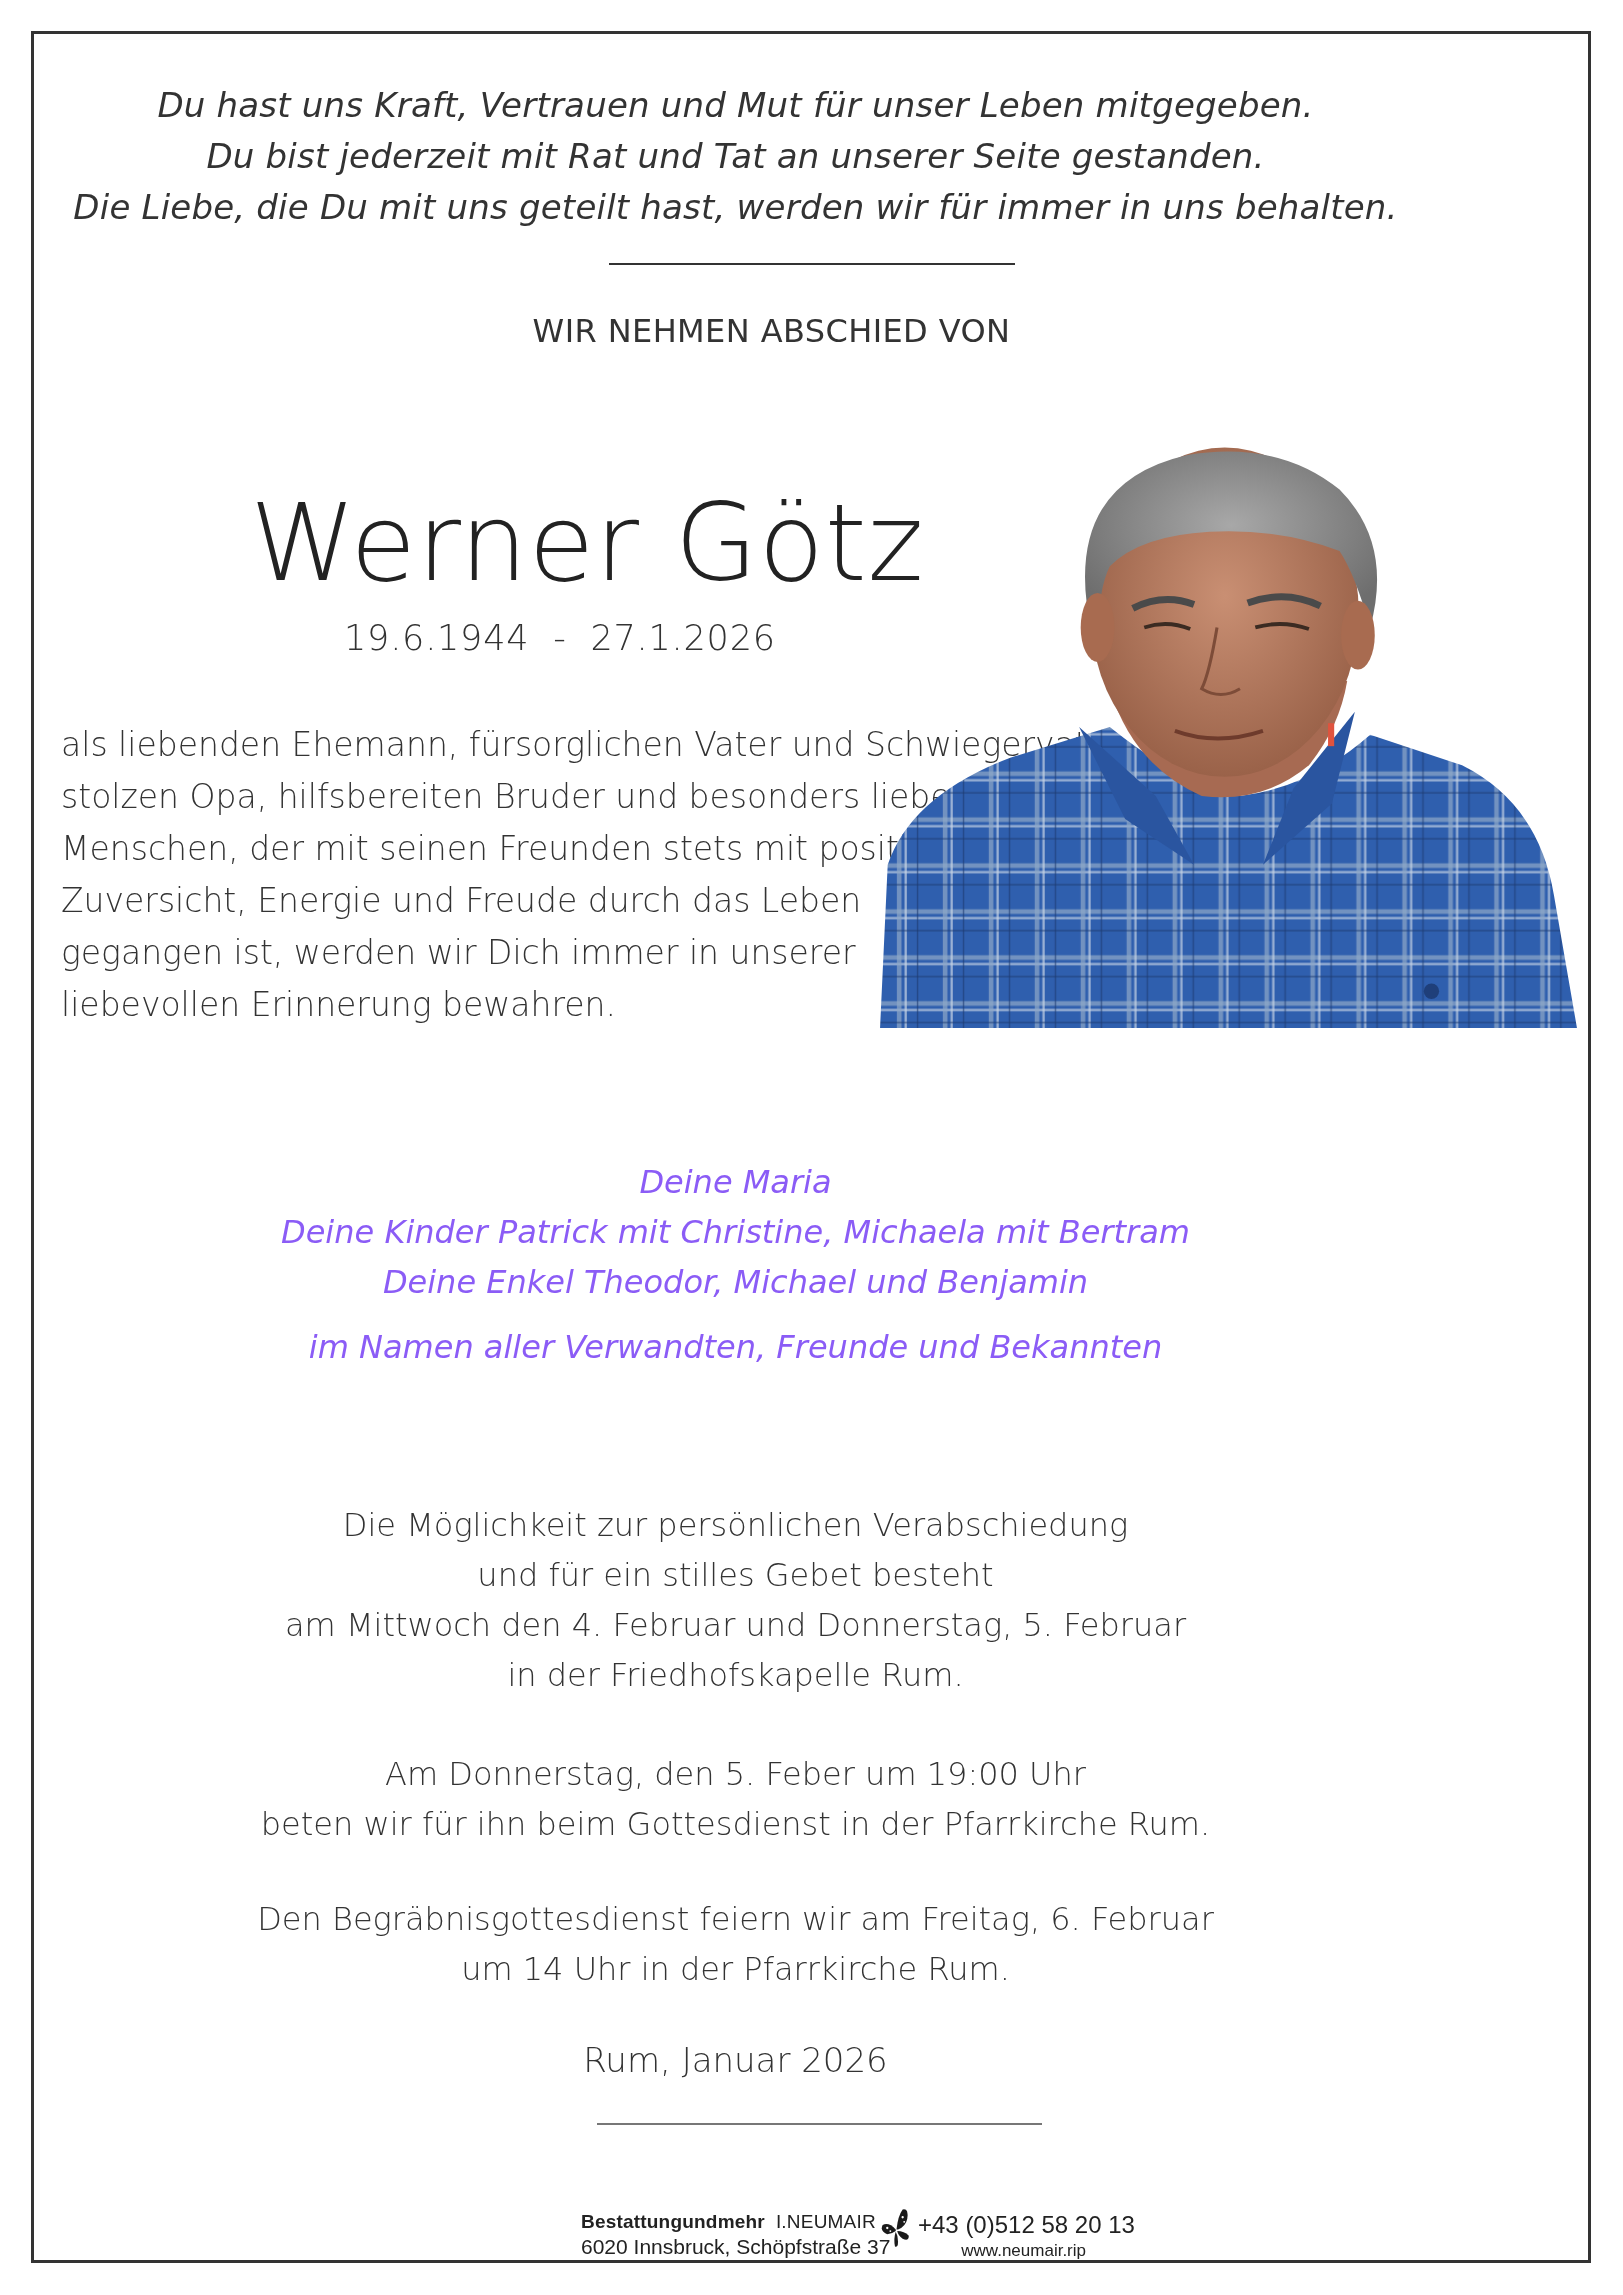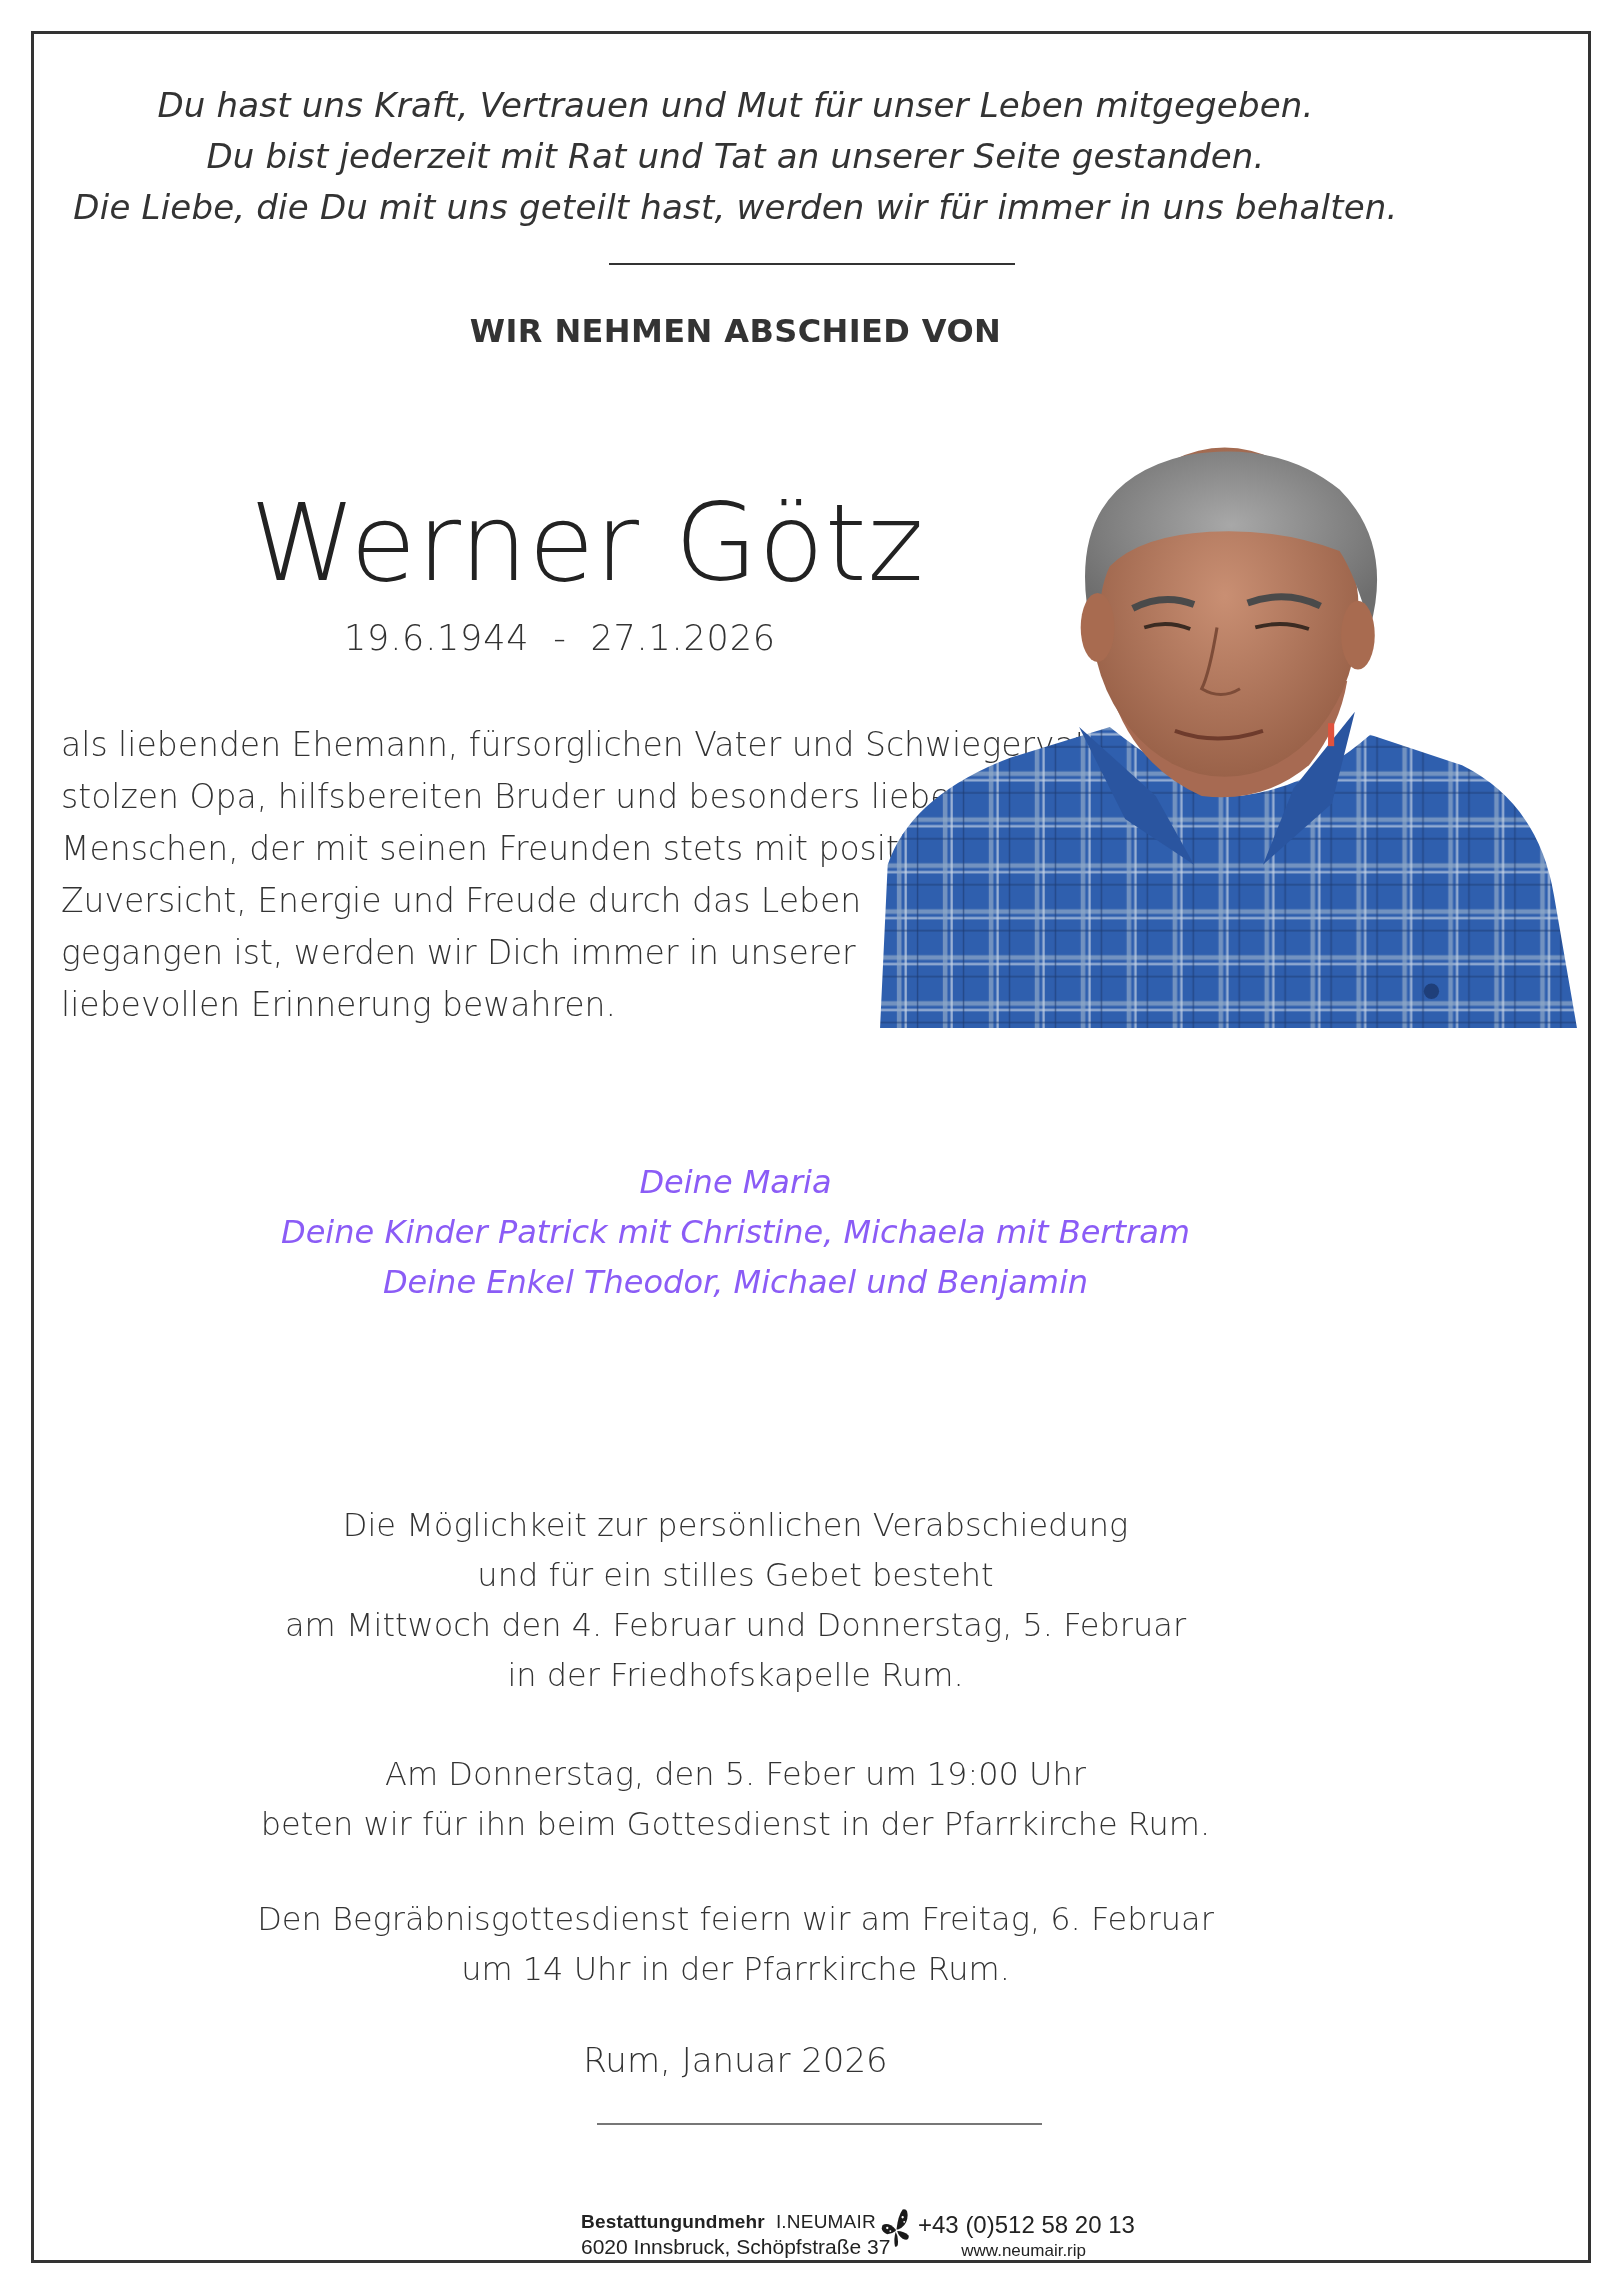--- a/index.html
+++ b/index.html
@@ -3,21 +3,21 @@
   <meta charset="utf-8">
   <style>
     html, body { margin: 0; padding: 0; background: #ffffff; }
     body { width: 1623px; height: 2295px; position: relative; overflow: hidden; font-family: "DejaVu Sans", "Liberation Sans", sans-serif; color: #2a2a2a; }
     .frame { position: absolute; left: 31px; top: 31px; width: 1560px; height: 2232px; border: 3.1px solid #333333; box-sizing: border-box; }
     .center { position: absolute; left: 0; width: 1471px; text-align: center; }
     .motto { top: 80px; font-style: italic; font-weight: 200; font-size: 34px; line-height: 51px; color: #333; letter-spacing: 0.2px; }
     .motto div { white-space: nowrap; }
     .rule { position: absolute; height: 1.5px; background: #333; }
     .rule1 { left: 609px; top: 263px; width: 107px; }
-    .heading { top: 312px; font-size: 32px; font-weight: 700; letter-spacing: 0.4px; color: #333; }
+    .heading { top: 312px; font-size: 32px; font-weight: 400; letter-spacing: 0.4px; color: #333; padding-left: 36px; }
     .name { position: absolute; left: 250px; top: 490px; font-size: 107px; font-weight: 200; color: #222; letter-spacing: 0.8px; line-height: 1; font-family: "DejaVu Sans", sans-serif; }
     .dates { position: absolute; left: 344px; top: 618px; font-size: 35px; font-weight: 200; color: #333; letter-spacing: 0.8px; white-space: pre; }
     .bio { position: absolute; left: 61px; top: 719px; font-size: 33px; font-weight: 200; line-height: 52px; color: #333; }
     .bio div { white-space: nowrap; }
     .photo { position: absolute; left: 880px; top: 436px; width: 697px; height: 592px; }
     .family { top: 1157px; font-style: italic; font-size: 32px; line-height: 50px; color: #8b5cf6; font-weight: 200; }
     .family div { white-space: nowrap; }
     .family .extra { margin-top: 15.3px; }
     .info { font-size: 32px; line-height: 50px; color: #333; font-weight: 200; }
     .info div { white-space: nowrap; }
@@ -109,20 +109,21 @@
 
   <path d="M385 385 Q440 405 500 385" stroke="#6e3b2c" stroke-width="5" fill="none"></path>
 
   <circle cx="720" cy="725" r="10" fill="#1f3f7a"></circle>
 </svg>
 
 <div class="center family">
   <div>Deine Maria</div>
   <div>Deine Kinder Patrick mit Christine, Michaela mit Bertram</div>
   <div>Deine Enkel Theodor, Michael und Benjamin</div>
+  <div class="extra">im Namen aller Verwandten, Freunde und Bekannten</div>
 </div>
 
 <div class="center info info1">
   <div>Die Möglichkeit zur persönlichen Verabschiedung</div>
   <div>und für ein stilles Gebet besteht</div>
   <div>am Mittwoch den 4. Februar und Donnerstag, 5. Februar</div>
   <div>in der Friedhofskapelle Rum.</div>
 </div>
 
 <div class="center info info2">

